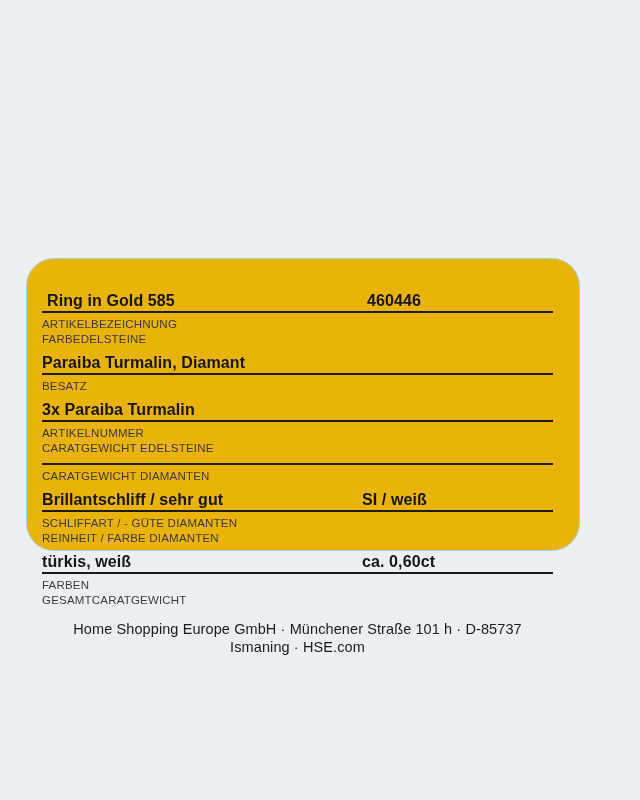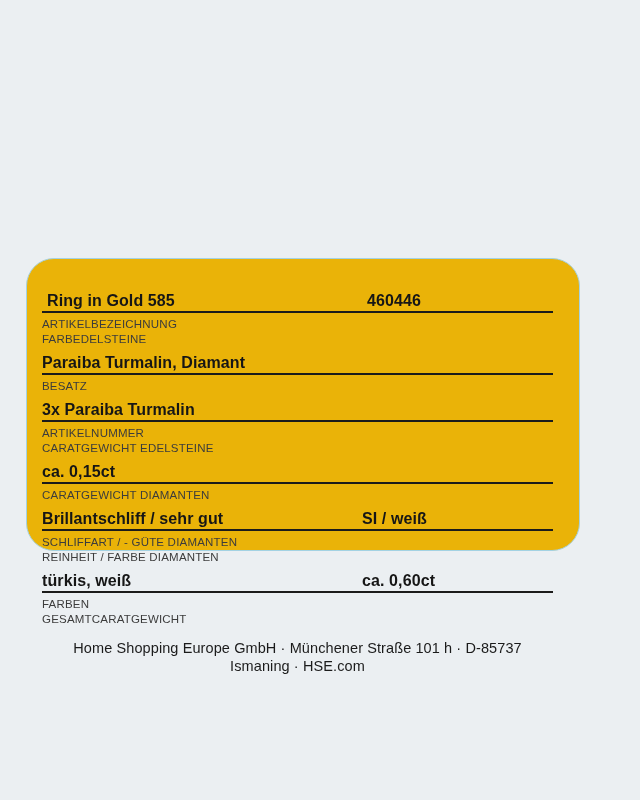--- a/index.html
+++ b/index.html
@@ -110,21 +110,20 @@
         <div class="v-left">3x Paraiba Turmalin</div>
       </div>
       <div class="labels">
         <div class="l-left">ARTIKELNUMMER</div>
         <div class="l-right">CARATGEWICHT EDELSTEINE</div>
       </div>
     </div>
 
     <div class="spec-row">
       <div class="vals">
-        <div class="v-right">ca. 0,15ct</div>
       </div>
       <div class="labels">
         <div class="l-right">CARATGEWICHT DIAMANTEN</div>
       </div>
     </div>
 
     <div class="spec-row">
       <div class="vals">
         <div class="v-left">Brillantschliff / sehr gut</div>
         <div class="v-right">SI / weiß</div>

